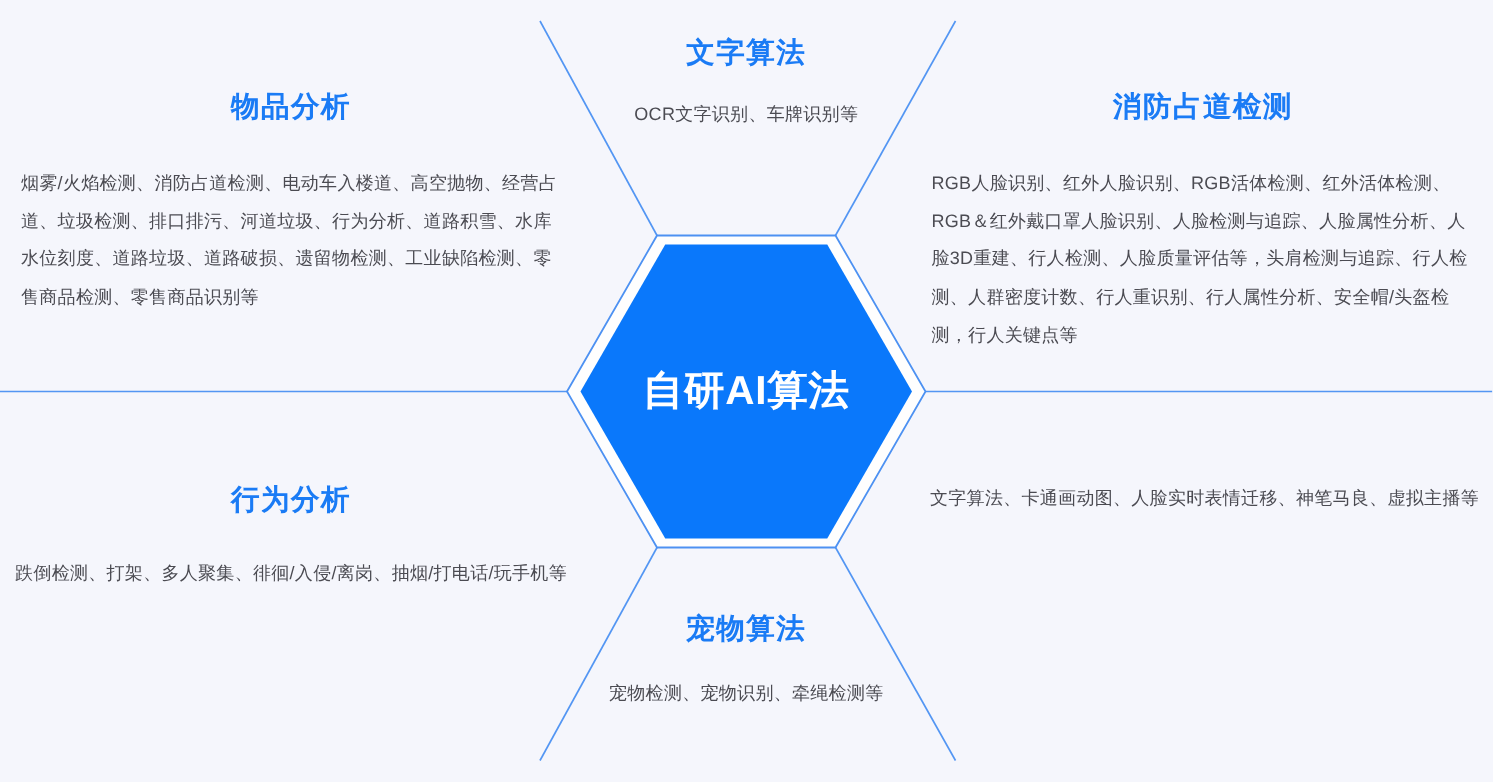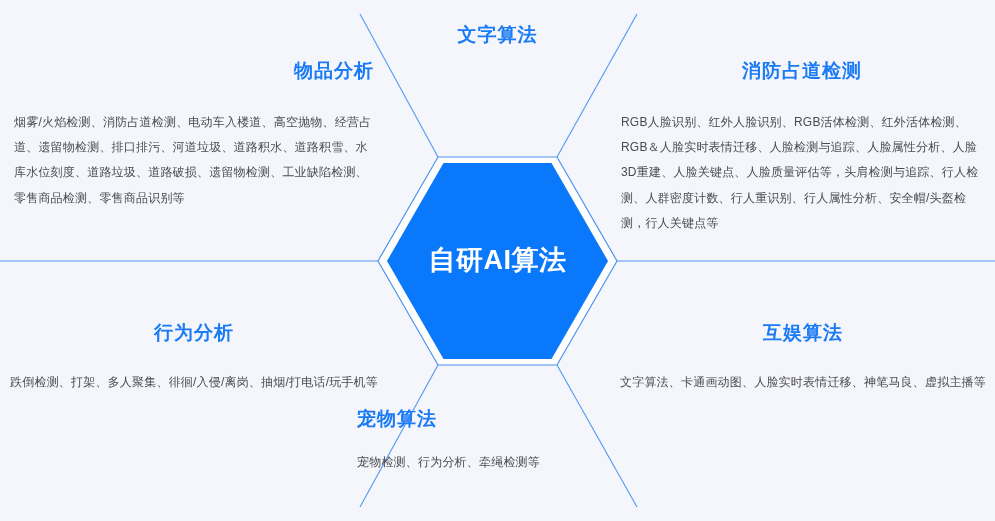--- a/index.html
+++ b/index.html
@@ -68,21 +68,21 @@
 
   
   #sector-object {
     left: 14px;
     top: 58px;
     width: 360px;
     text-align: left;
   }
   #sector-object .s-title {
     display: block;
-    text-align: right;
+    text-align: center;
     margin-bottom: 26px;
   }
   #sector-object .s-body { text-align: left; }
 
   
   #sector-text {
     left: 357px;
     top: 22px;
     width: 281px;
     text-align: center;
@@ -118,21 +118,21 @@
     width: 372px;
     text-align: center;
   }
   #sector-fun .s-title { display:block; margin-bottom: 24px; }
 
   
   #sector-pet {
     left: 357px;
     top: 406px;
     width: 281px;
-    text-align: left;
+    text-align: center;
   }
   #sector-pet .s-title { display:block; margin-bottom: 18px; }
 </style>
 </head>
 <body>
 
 <div id="stage">
 
   <svg id="lines" viewBox="0 0 995 521" width="995" height="521" xmlns="http://www.w3.org/2000/svg">
 
@@ -149,40 +149,40 @@
 
     <polygon points="387,261 443.5,163 551.5,163 608,261 551.5,359 443.5,359" fill="#0a78fb"></polygon>
   </svg>
 
   <div class="center-label">
     <div class="center-line">自研AI算法</div>
   </div>
 
   <div class="sector" id="sector-object">
     <span class="s-title">物品分析</span>
-    <div class="s-body">烟雾/火焰检测、消防占道检测、电动车入楼道、高空抛物、经营占道、遗留物检测、排口排污、河道垃圾、道路积水、道路积雪、水库水位刻度、道路垃圾、道路破损、遗留物检测、工业缺陷检测、零售商品检测、零售商品识别等</div>
+    <div class="s-body">烟雾/火焰检测、消防占道检测、电动车入楼道、高空抛物、经营占道、垃圾检测、排口排污、河道垃圾、行为分析、道路积雪、水库水位刻度、道路垃圾、道路破损、遗留物检测、工业缺陷检测、零售商品检测、零售商品识别等</div>
   </div>
 
   <div class="sector" id="sector-text">
     <span class="s-title">文字算法</span>
+    <div class="s-body">OCR文字识别、车牌识别等</div>
   </div>
 
   <div class="sector" id="sector-face">
     <span class="s-title">消防占道检测</span>
-    <div class="s-body">RGB人脸识别、红外人脸识别、RGB活体检测、红外活体检测、RGB＆人脸实时表情迁移、人脸检测与追踪、人脸属性分析、人脸3D重建、人脸关键点、人脸质量评估等，头肩检测与追踪、行人检测、人群密度计数、行人重识别、行人属性分析、安全帽/头盔检测，行人关键点等</div>
+    <div class="s-body">RGB人脸识别、红外人脸识别、RGB活体检测、红外活体检测、RGB＆红外戴口罩人脸识别、人脸检测与追踪、人脸属性分析、人脸3D重建、行人检测、人脸质量评估等，头肩检测与追踪、行人检测、人群密度计数、行人重识别、行人属性分析、安全帽/头盔检测，行人关键点等</div>
   </div>
 
   <div class="sector" id="sector-behavior">
     <span class="s-title">行为分析</span>
     <div class="s-body">跌倒检测、打架、多人聚集、徘徊/入侵/离岗、抽烟/打电话/玩手机等</div>
   </div>
 
   <div class="sector" id="sector-pet">
     <span class="s-title">宠物算法</span>
-    <div class="s-body">宠物检测、行为分析、牵绳检测等</div>
+    <div class="s-body">宠物检测、宠物识别、牵绳检测等</div>
   </div>
 
   <div class="sector" id="sector-fun">
-    <span class="s-title">互娱算法</span>
     <div class="s-body">文字算法、卡通画动图、人脸实时表情迁移、神笔马良、虚拟主播等</div>
   </div>
 
 </div>
 
 </body></html>

